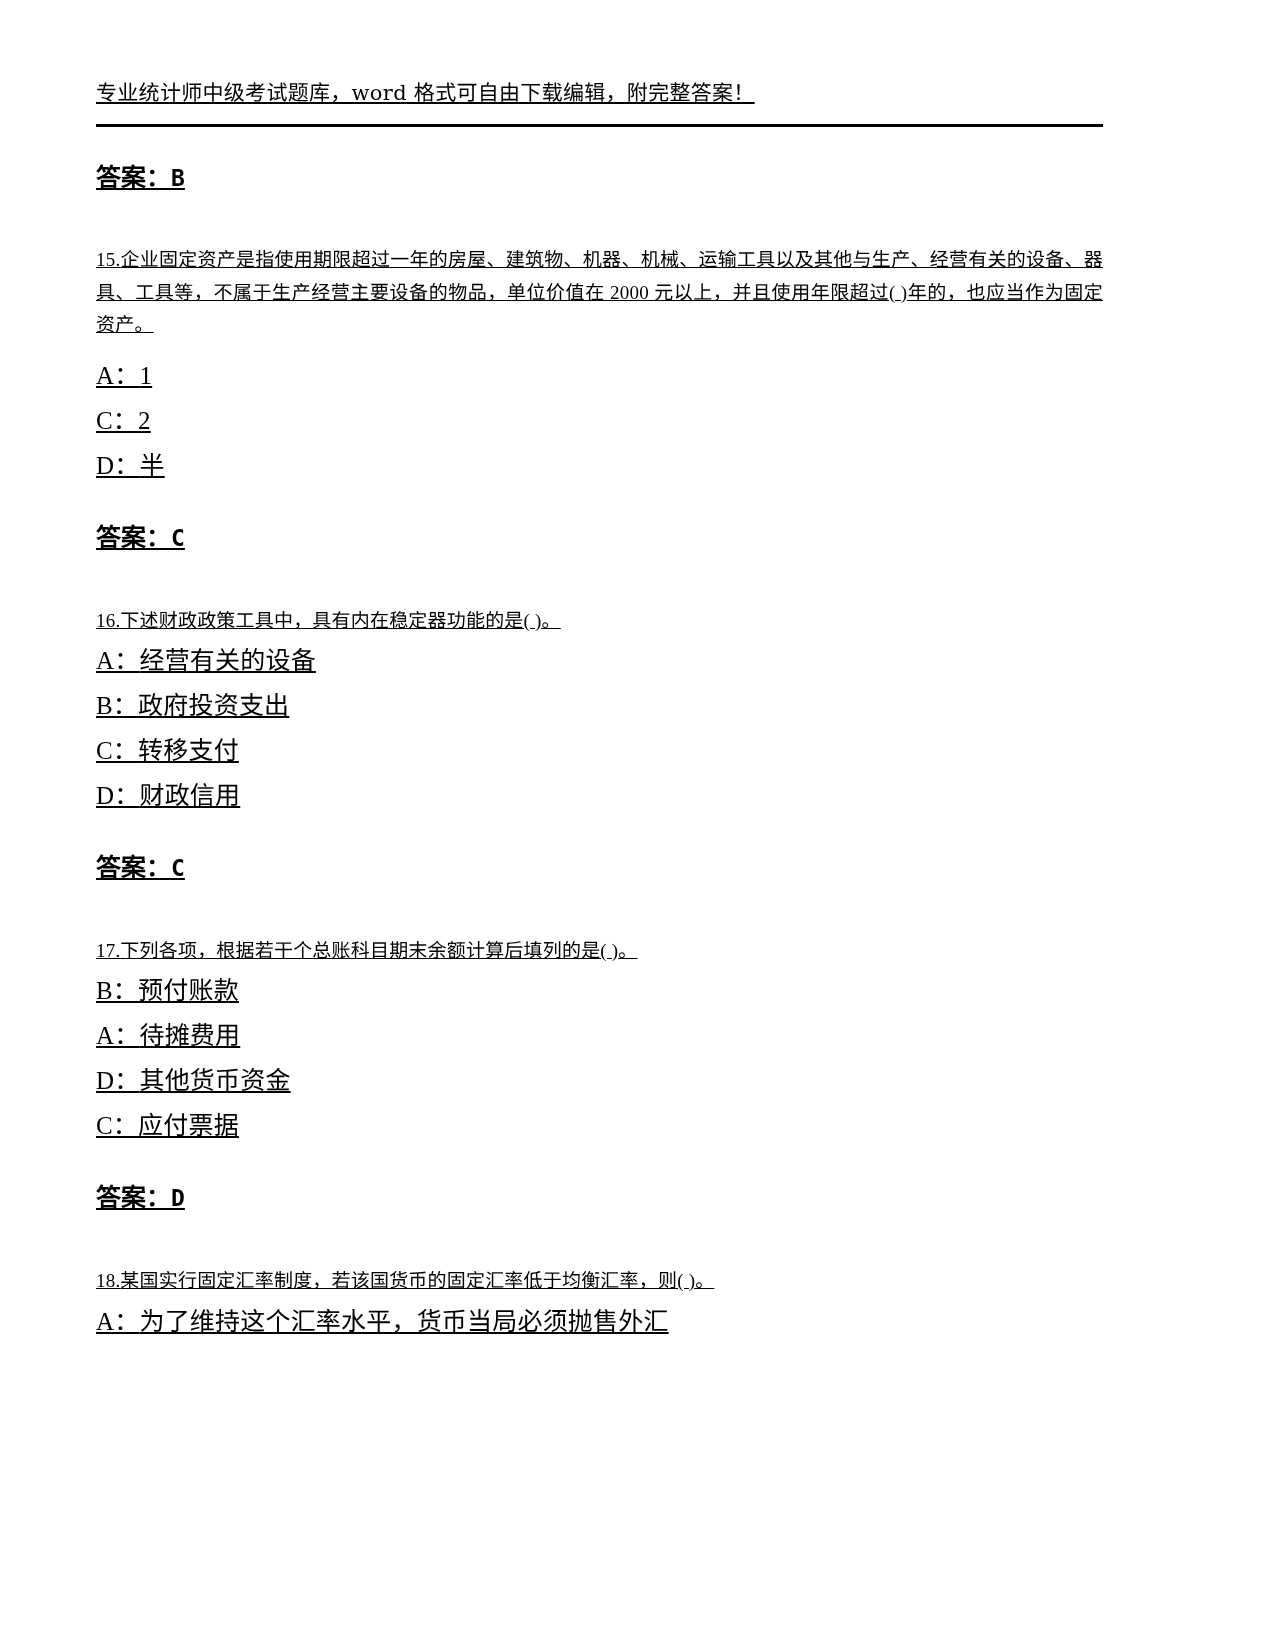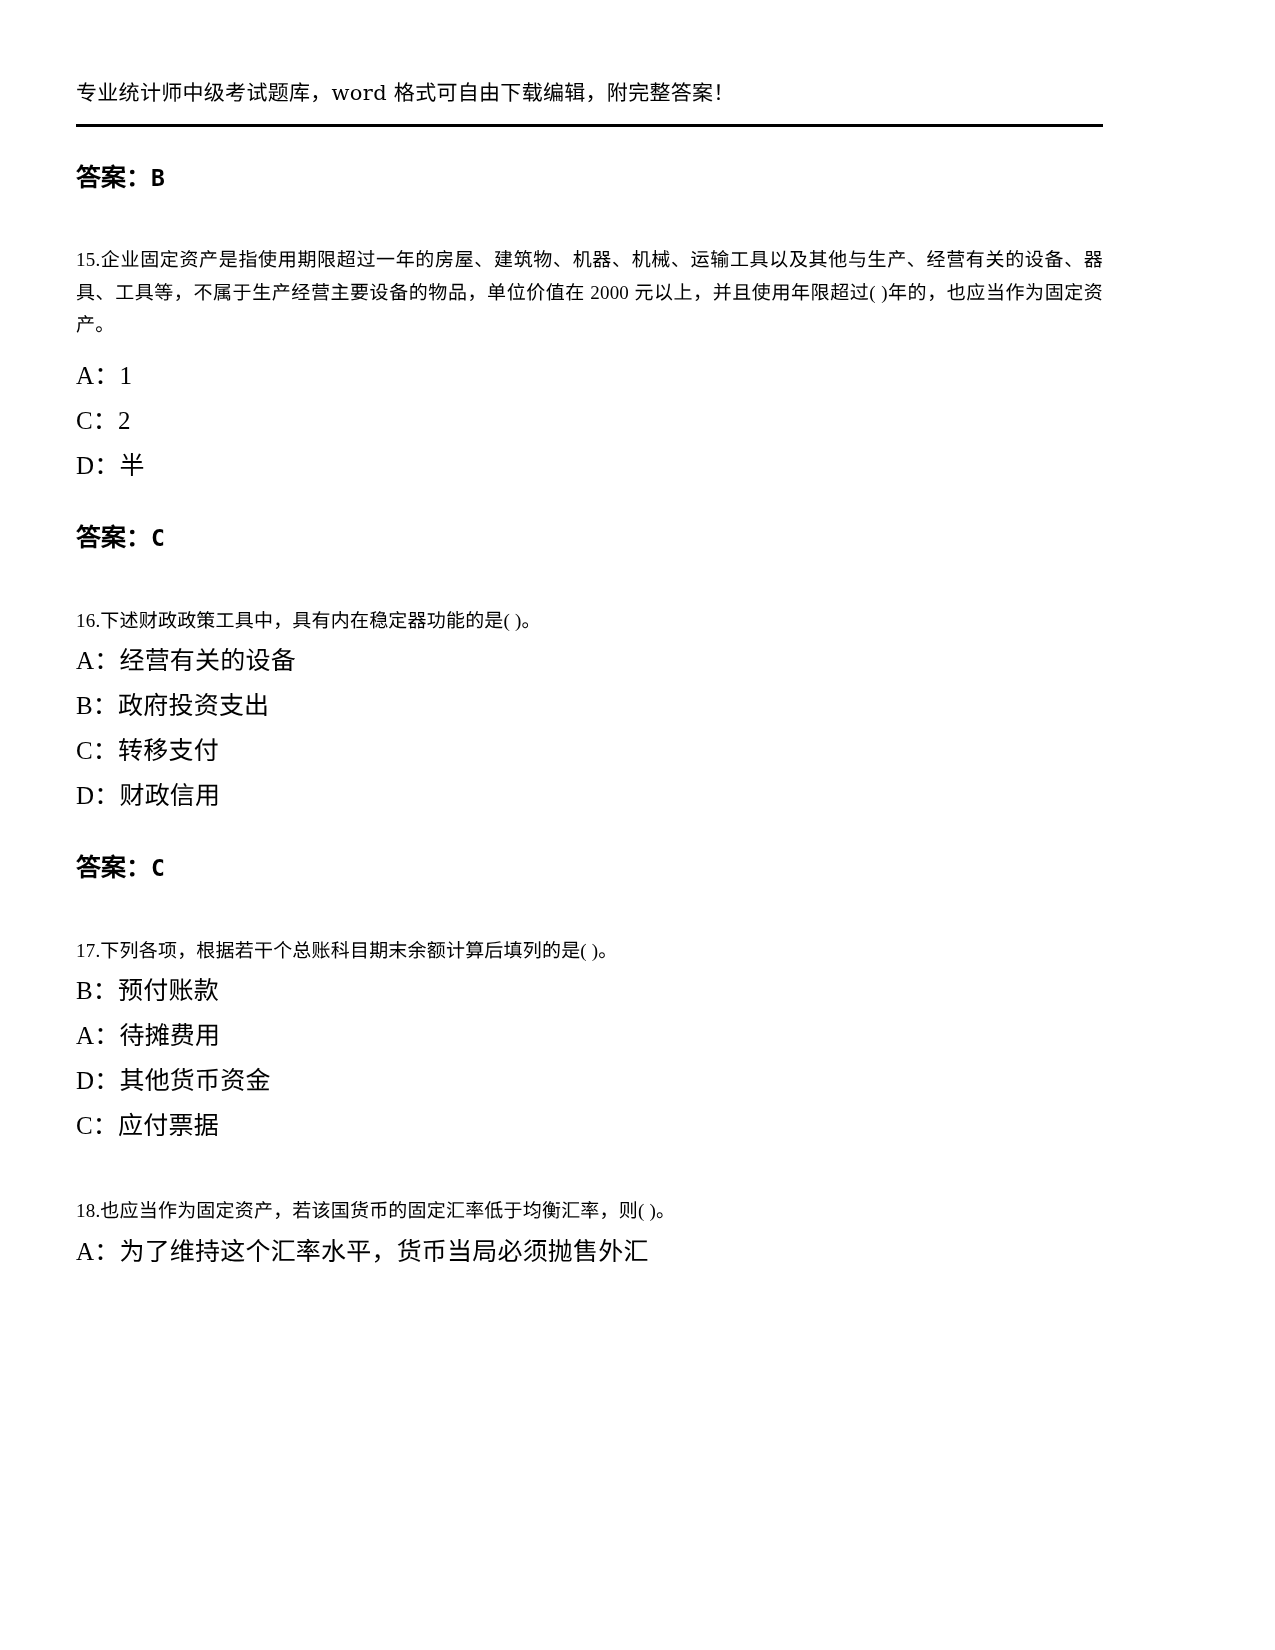--- a/index.html
+++ b/index.html
@@ -13,21 +13,22 @@
     font-family: "Liberation Serif", "DejaVu Serif", serif;
     color: #000000;
     position: relative;
     overflow: hidden;
   }
   .page {
     position: relative;
     width: 1275px;
     height: 1428px;
     box-sizing: border-box;
-    padding: 60px 172px 0 76px;
+    padding: 60px 172px 0 96px;
+    text-decoration: underline;
   }
   .header-line {
     font-size: 21px;
     line-height: 1.5;
     letter-spacing: 0.3px;
     color: #000;
     white-space: nowrap;
     margin-top: 18px;
     font-family: "DejaVu Serif", "Liberation Serif", serif;
   }
@@ -133,24 +134,27 @@
     </div>
     <div class="opt">
       <span class="lbl">A：</span><span>待摊费用</span>
     </div>
     <div class="opt">
       <span class="lbl">D：</span><span>其他货币资金</span>
     </div>
     <div class="opt">
       <span class="lbl">C：</span><span>应付票据</span>
     </div>
+    <div class="answer">
+      <span>答案：</span><span class="ans-val">D</span>
+    </div>
   </div>
 
   <div class="block">
     <div class="q-text">
-      <span>18.</span><span>也应当作为固定资产，若该国货币的固定汇率低于均衡汇率，则(        )。</span>
+      <span>18.</span><span>某国实行固定汇率制度，若该国货币的固定汇率低于均衡汇率，则(        )。</span>
     </div>
     <div class="opt">
       <span class="lbl">A：</span><span>为了维持这个汇率水平，货币当局必须抛售外汇</span>
     </div>
   </div>
 
 </div>
 
 </body></html>

